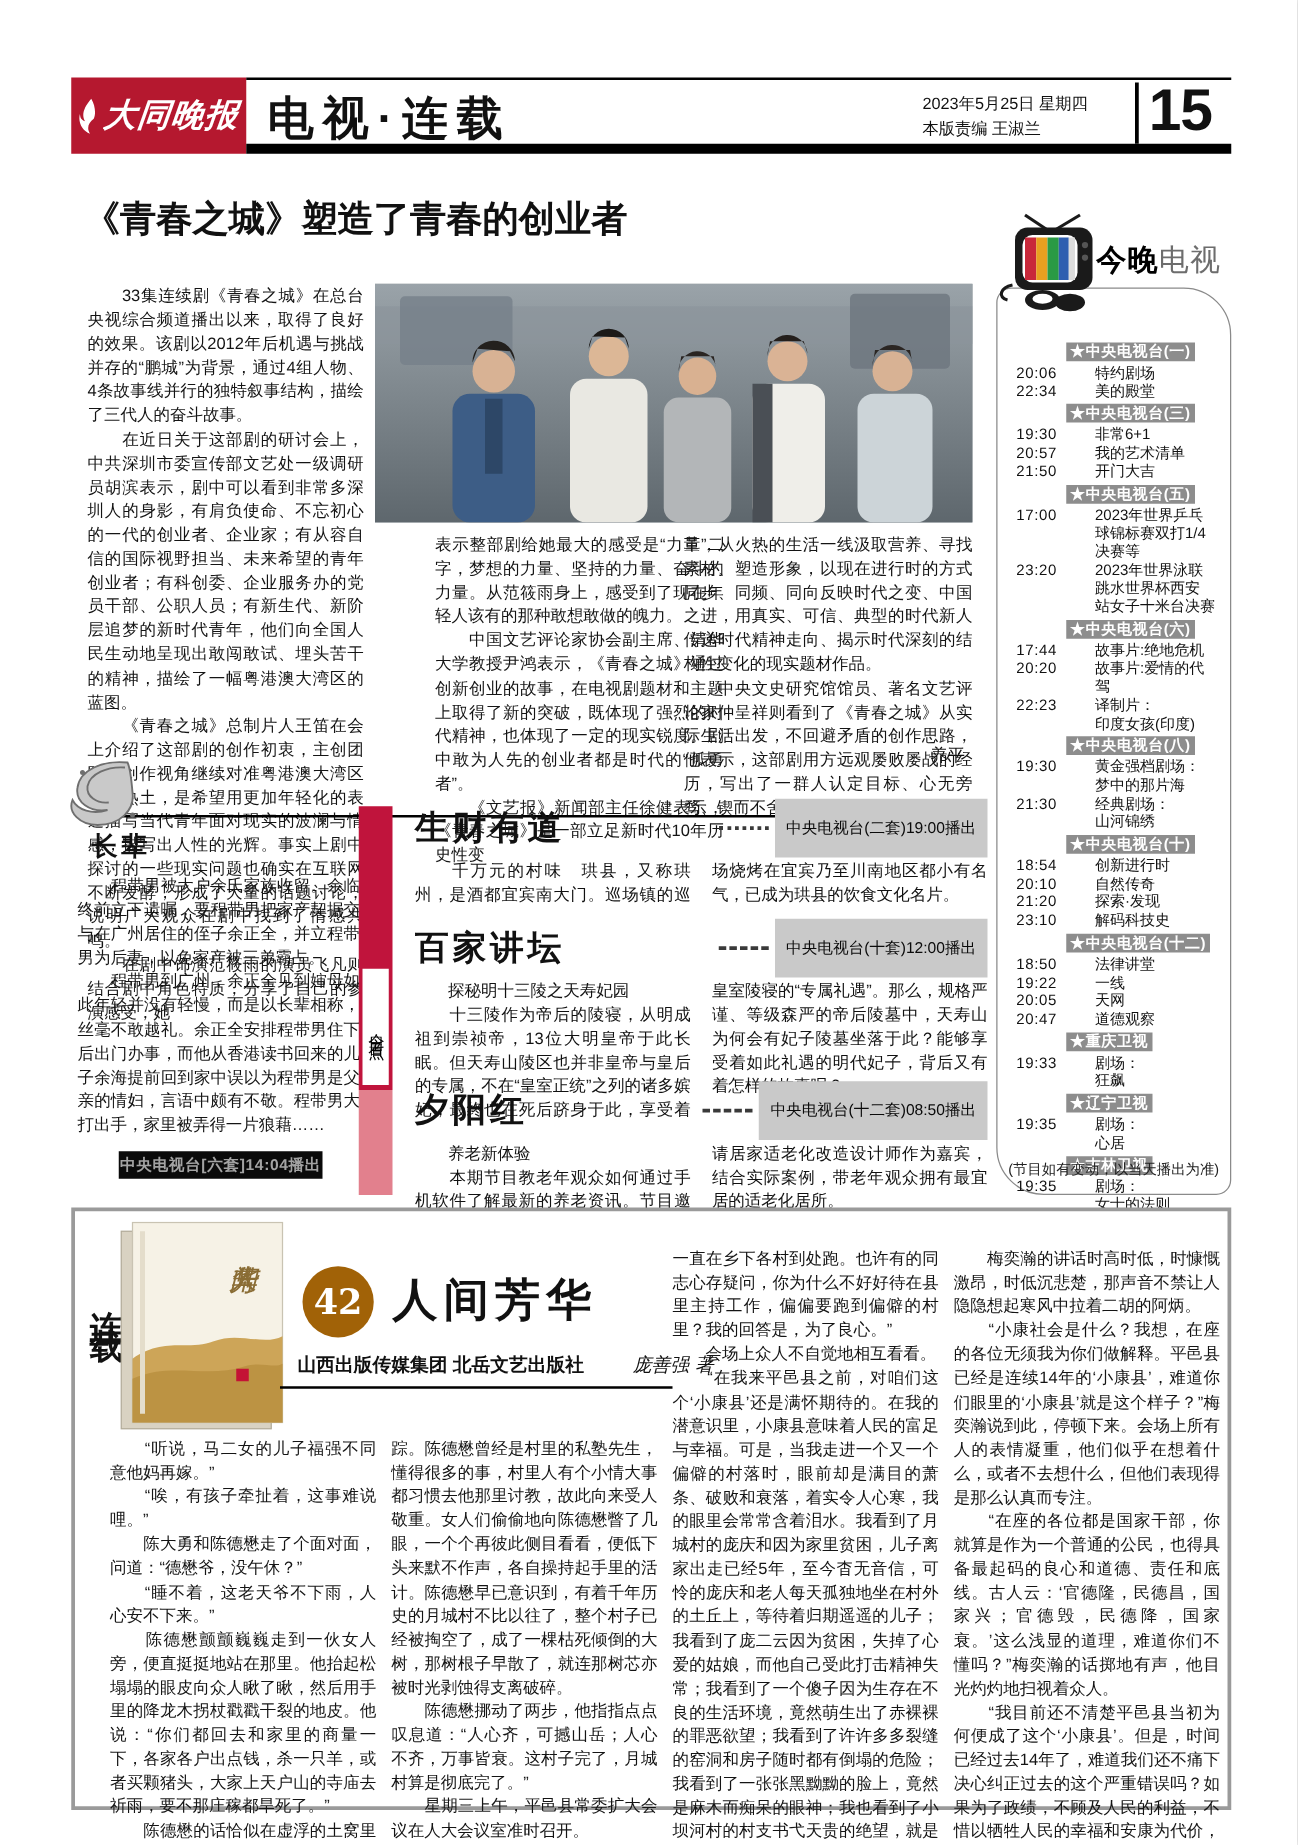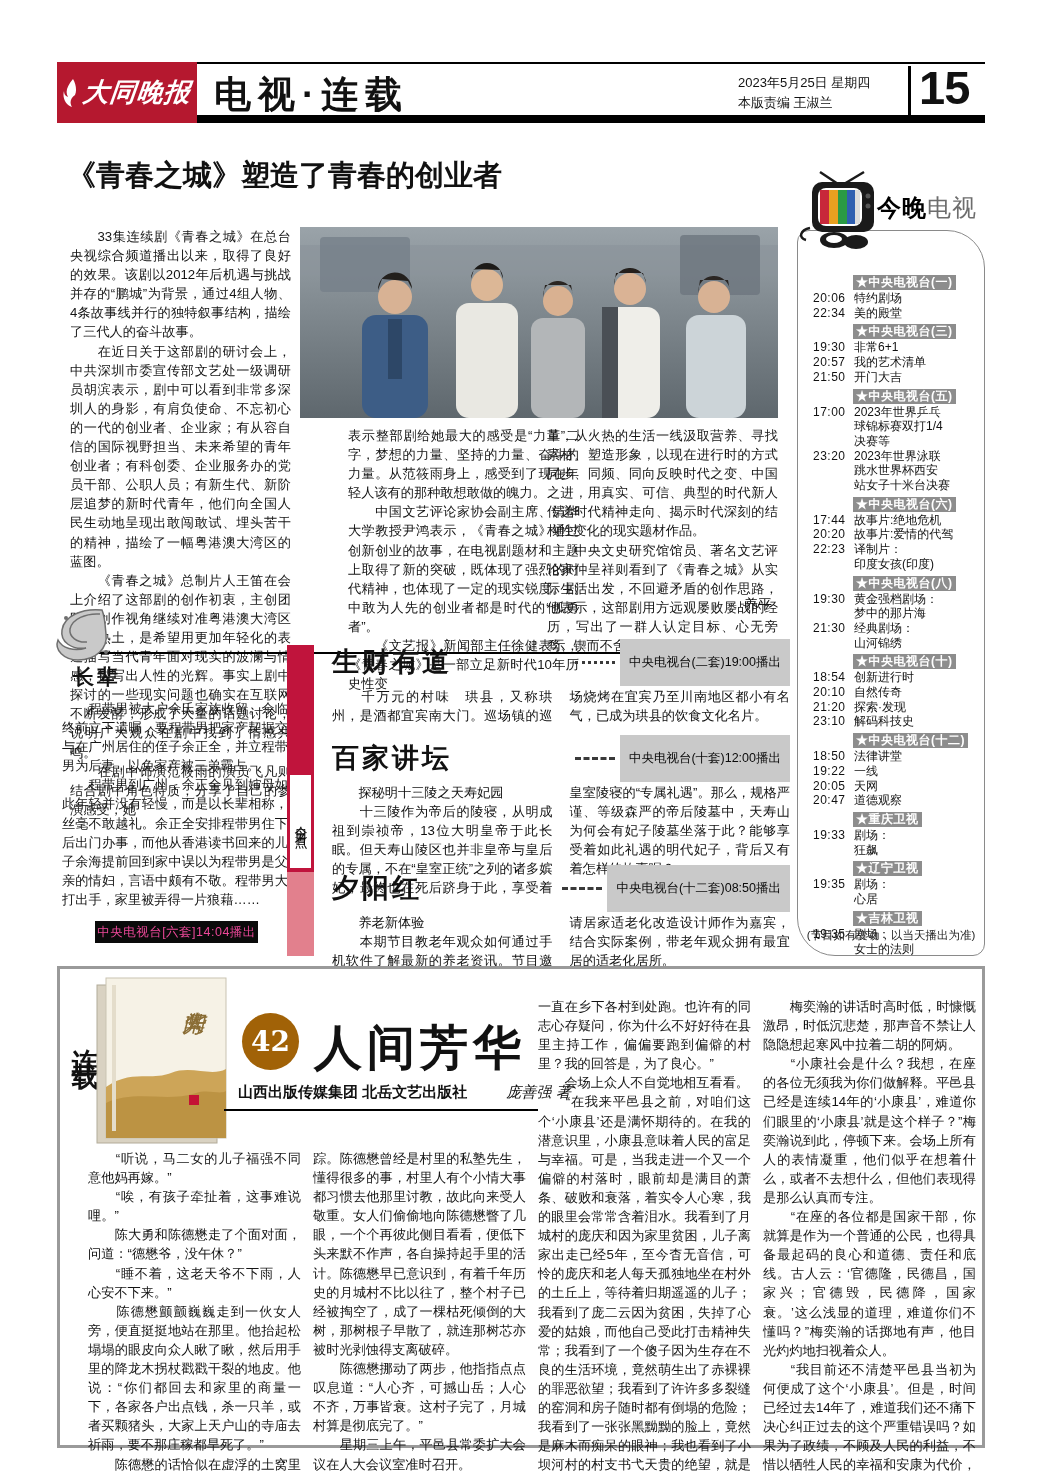--- a/index.html
+++ b/index.html
@@ -28,22 +28,22 @@
   #art-photo{left:300px;top:227px;width:478px;height:191px;background:#7d868c;}
   #art-col2{left:300px;top:426px;width:231px;height:226px;margin-left:48px;}
   #art-col3{left:547px;top:426px;width:231px;height:226px;}
   #art-byline{left:547px;top:596px;width:225px;text-align:right;font-size:14px;}
   #article-rule{left:80px;top:652px;width:700px;height:1.5px;background:#000;}
   #film-deco{left:52px;top:606px;}
 
   
   #elder-title{left:73px;top:663px;font-size:21px;font-weight:900;letter-spacing:3px;}
   #elder-text{left:62px;top:699px;width:226px;height:218px;}
-  #elder-badge{left:95px;top:921px;width:163px;height:22px;background:#0a0a0a;color:#ec4899;
-        font-size:12.5px;line-height:22px;text-align:center;letter-spacing:0.5px;}
+  #elder-badge{left:95px;top:921px;width:163px;height:22px;background:#0a0a0a;color:#a3a3a3;
+        font-size:12.5px;line-height:22px;text-align:center;letter-spacing:0.5px;font-weight:bold;}
 
   
   #highlight-bar{left:287px;top:645px;width:27px;height:311px;}
   #highlight-bar .bar-top{position:absolute;left:0;top:0;width:100%;height:73%;background:#c0143c;}
   #highlight-bar .bar-bottom{position:absolute;left:0;bottom:0;width:100%;height:27%;background:#e2808d;}
   #highlight-label{position:absolute;left:3px;top:130px;width:21px;height:93px;background:#fff;
         writing-mode:vertical-rl;text-orientation:upright;font-size:13px;letter-spacing:3px;
         display:flex;align-items:center;justify-content:center;color:#000;}
 
   
@@ -62,34 +62,34 @@
   #tv-box{left:797px;top:230px;width:188px;height:726px;border:1.5px solid #8a8a8a;
         border-radius:12px 38px 12px 38px;box-sizing:border-box;}
   #tv-icon{left:798px;top:170px;z-index:3;}
   #tv-title{left:877px;top:192px;font-size:24px;letter-spacing:1px;z-index:3;}
   #tv-title .t-bold{font-weight:900;color:#000;}
   #tv-title .t-light{color:#6d6d6d;}
   #schedule-list{position:absolute;left:15px;top:40px;width:162px;}
   .ch-header{margin:1px 0 1px 40px;}
   .ch-bar{display:inline-block;background:#8d8d8d;color:#fff;font-size:12px;font-weight:bold;
         line-height:15px;padding:0 3px;letter-spacing:0.5px;}
-  .sch-row{display:flex;font-size:12px;line-height:14.7px;}
+  .sch-row{display:flex;font-size:12px;line-height:14.7px;gap:22px;}
   .sch-time{width:41px;flex:none;letter-spacing:0.5px;}
   .sch-name{white-space:pre-line;}
   #tv-note{position:absolute;left:0;bottom:12px;width:100%;text-align:center;font-size:11.5px;color:#222;}
 
   
   #serial-box{left:57px;top:966px;width:928px;height:482px;border:3px solid #9a9a9a;box-sizing:border-box;}
   #serial-rail{position:absolute;left:7px;top:58px;writing-mode:vertical-rl;text-orientation:upright;
         font-size:27px;font-weight:900;letter-spacing:14px;}
   #book-cover{position:absolute;left:36px;top:8px;}
   #badge-42{position:absolute;left:182px;top:44px;width:57px;height:57px;border-radius:50%;
         background:#a16207;color:#fff;font-size:28px;font-weight:900;display:flex;
         align-items:center;justify-content:center;font-family:"DejaVu Serif","Liberation Serif",serif;}
-  #serial-title{position:absolute;left:254px;top:47px;font-size:48px;font-weight:900;
+  #serial-title{position:absolute;left:254px;top:47px;font-size:36px;font-weight:900;
         font-family:Liberation Serif, serif;letter-spacing:5px;}
   #serial-pub{position:absolute;left:178px;top:114px;font-size:15px;font-weight:bold;white-space:nowrap;}
   #serial-author{font-style:italic;font-family:"DejaVu Serif","Liberation Serif",serif;margin-left:39px;font-weight:normal;}
   #serial-rule{position:absolute;left:164px;top:140px;width:314px;height:2px;background:#000;}
   .ser-col{position:absolute;width:213px;}
   #ser-col1{left:28px;top:180px;height:292px;}
   #ser-col2{left:253px;top:180px;height:292px;}
   #ser-col3{left:478px;top:28px;height:444px;}
   #ser-col4{left:703px;top:28px;height:444px;}
 </style>

